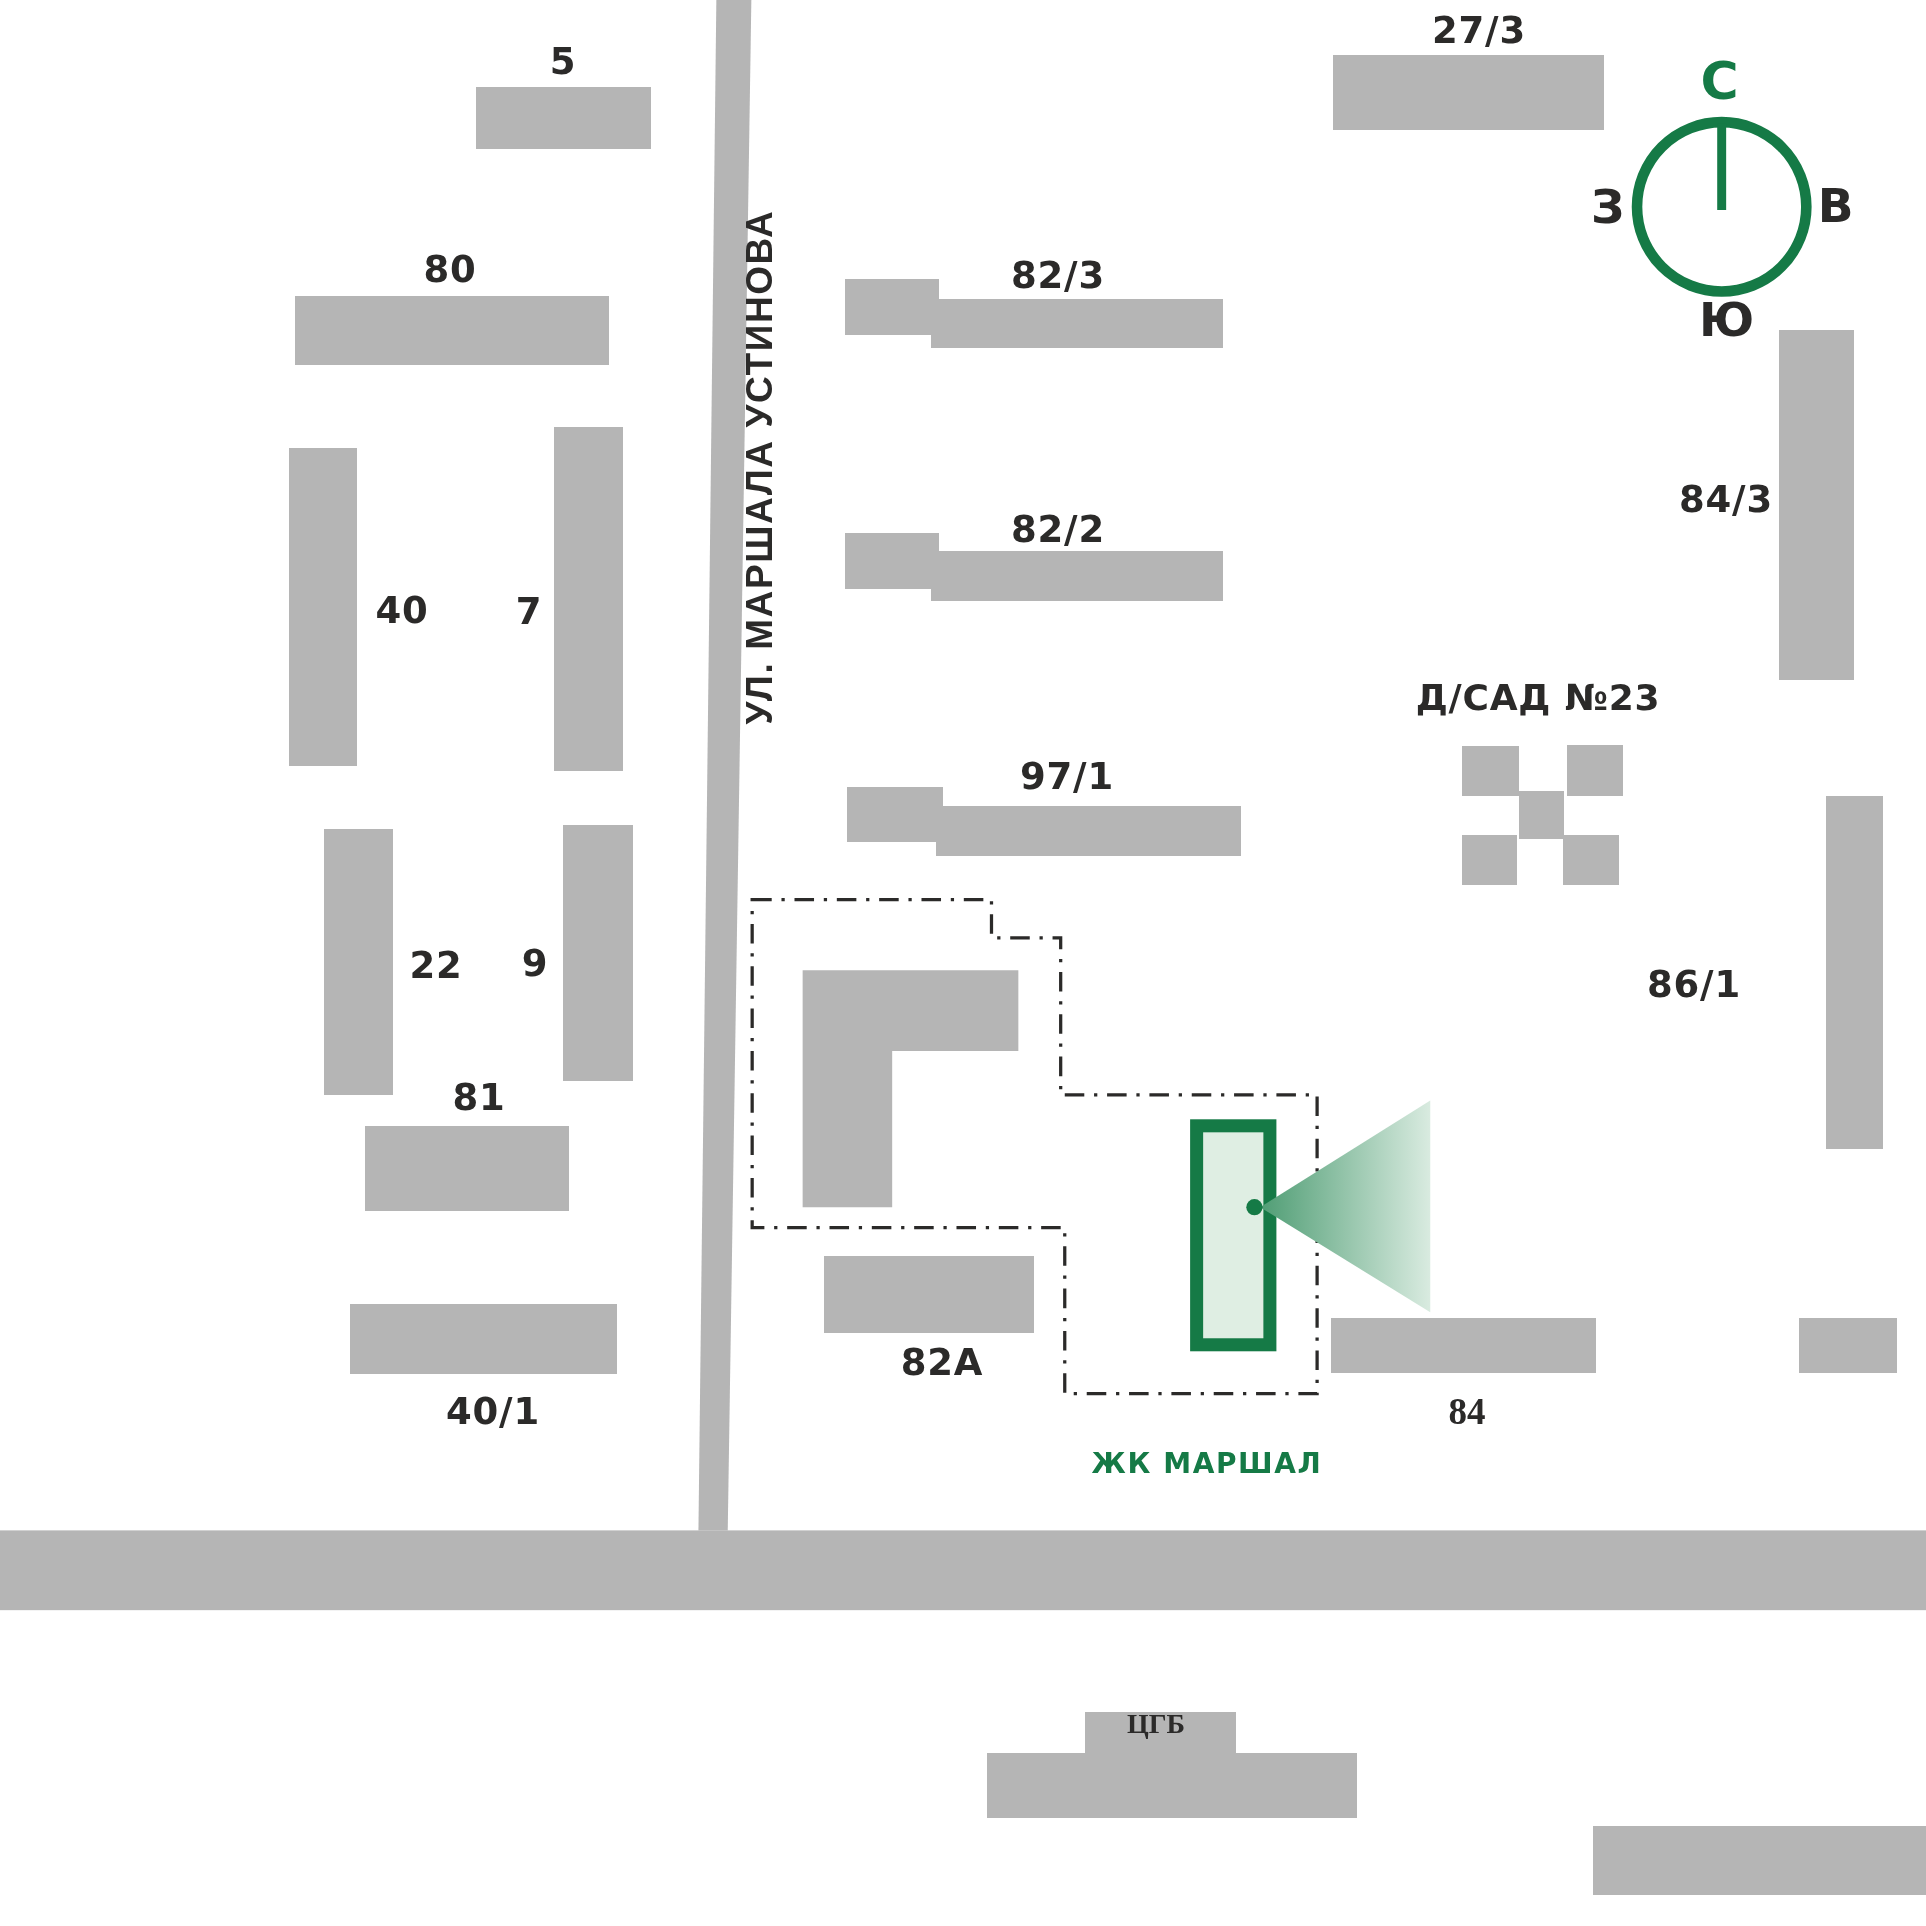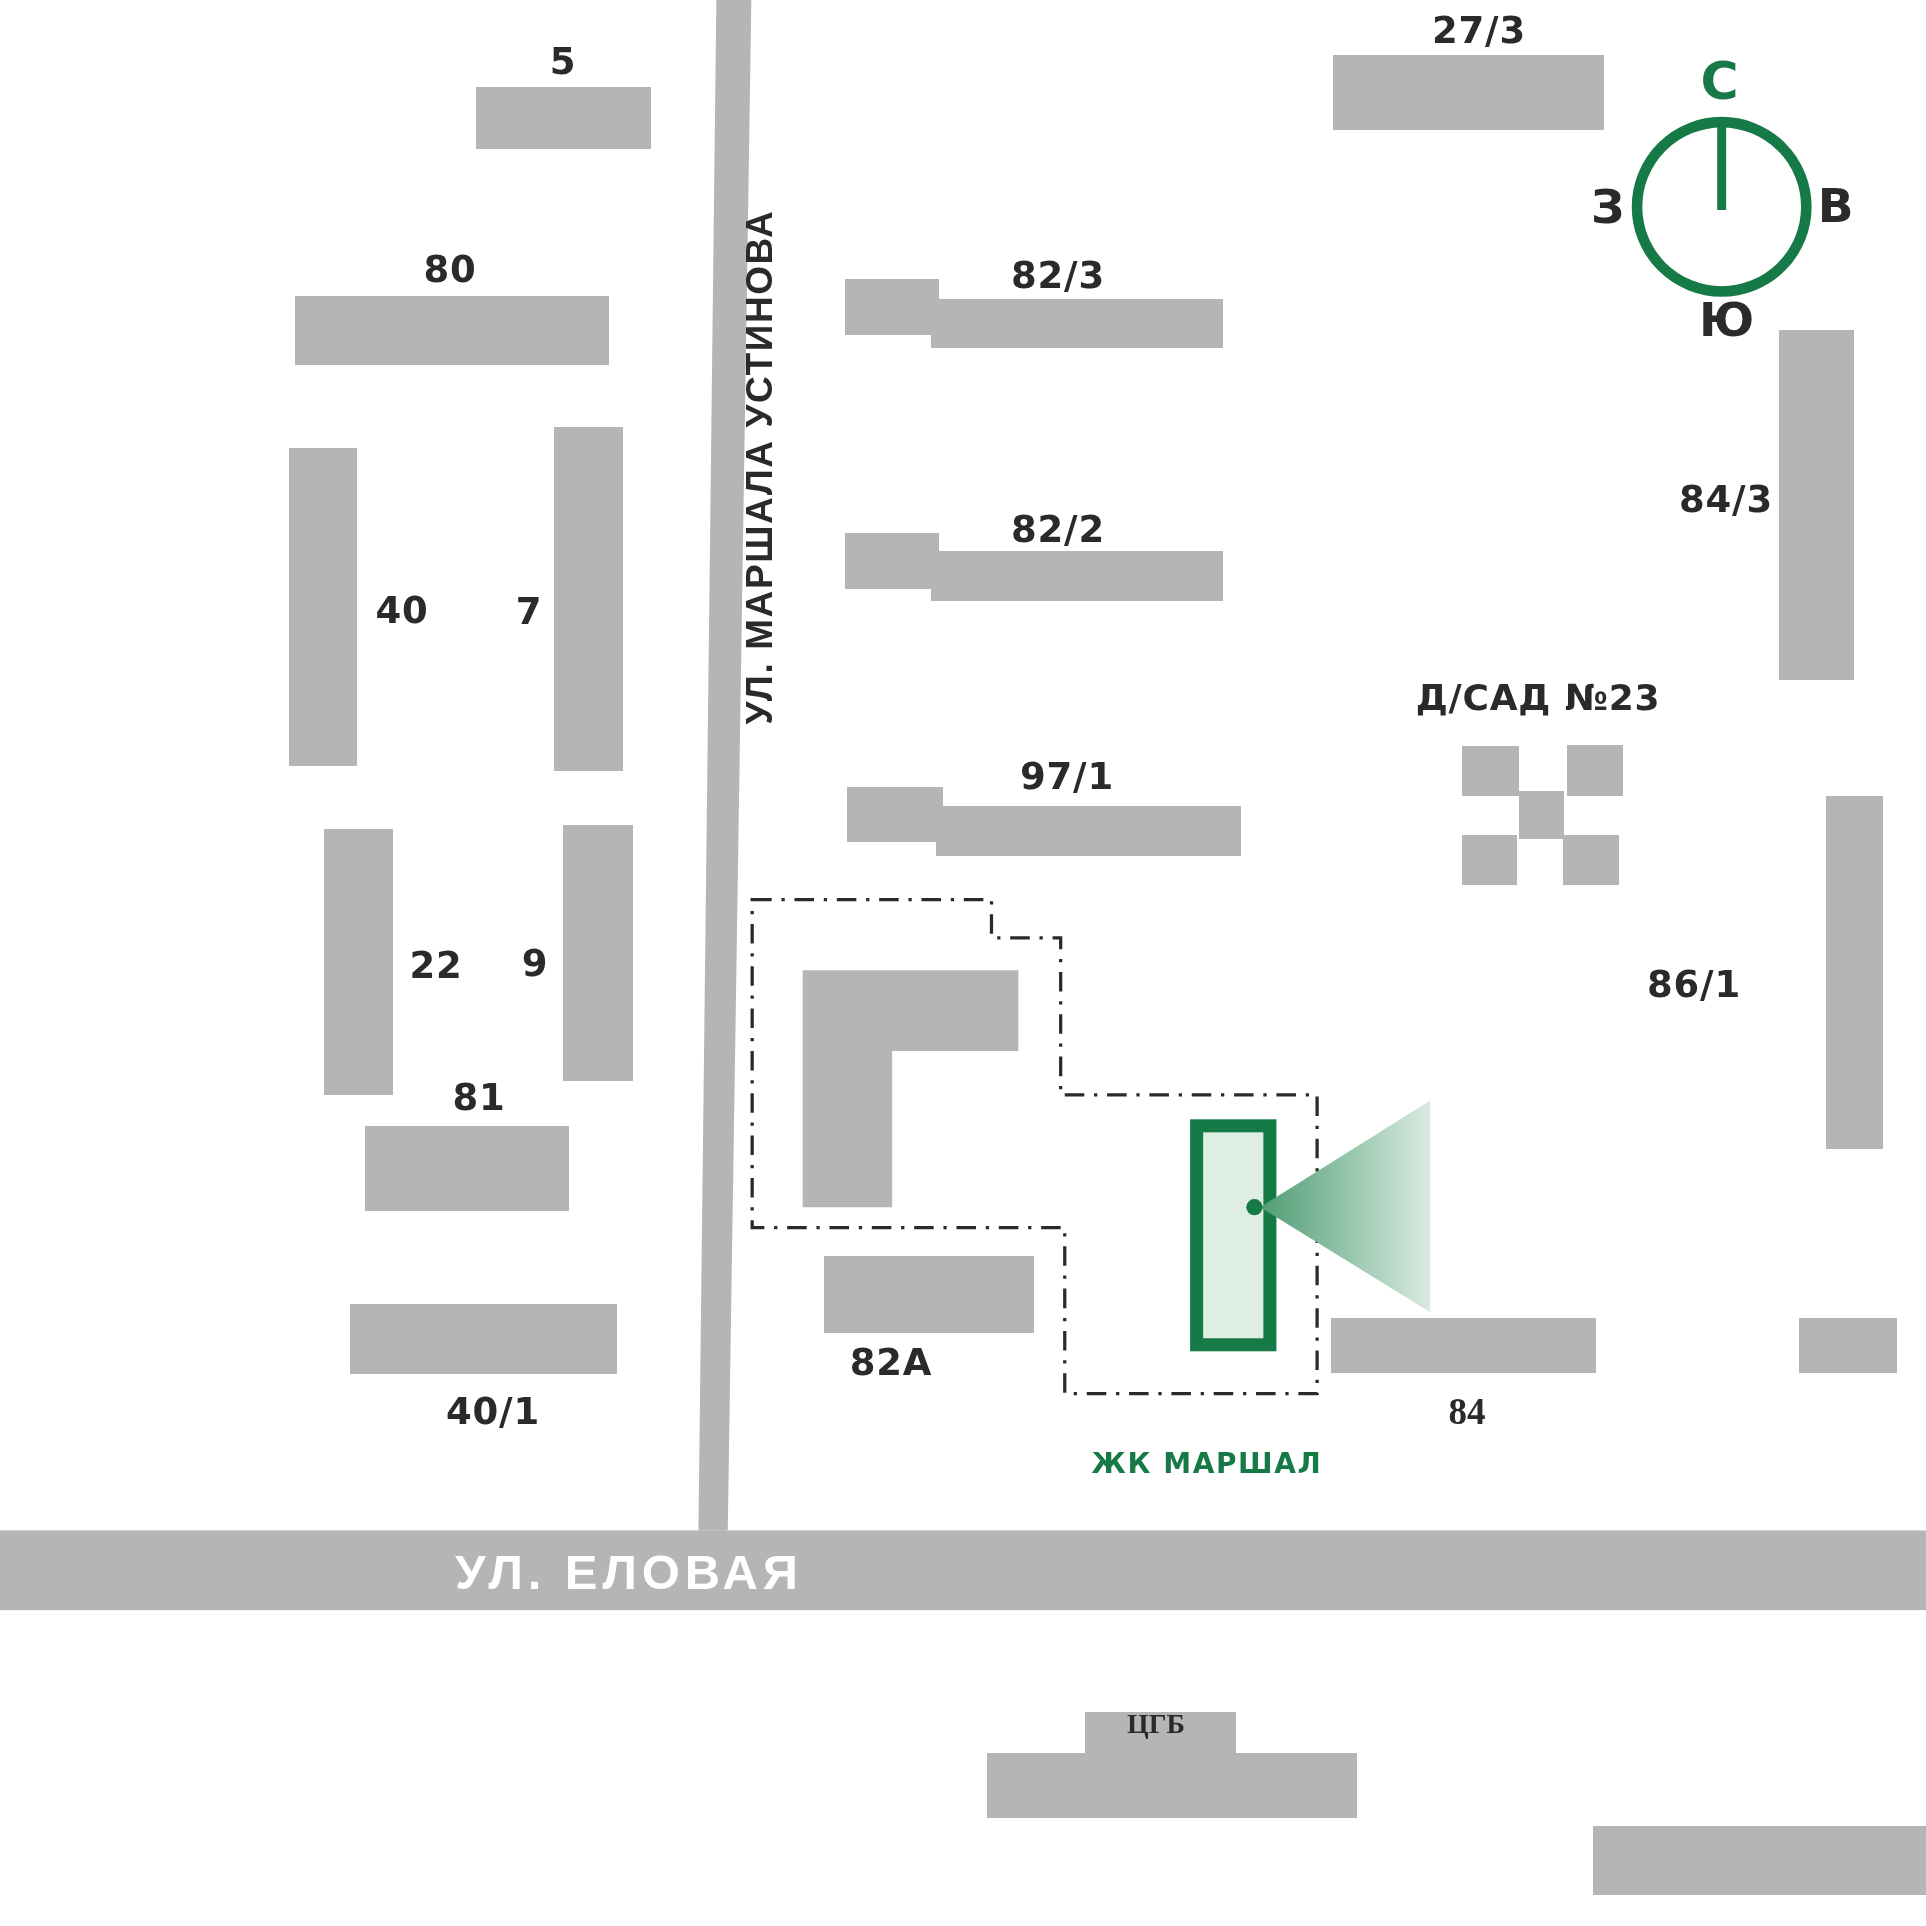--- a/index.html
+++ b/index.html
@@ -91,28 +91,27 @@
   <div class="lbl" style="left:535px;top:963px">9</div>
   <div class="lbl" style="left:479px;top:1097px">81</div>
   <div class="lbl" style="left:493px;top:1411px">40/1</div>
   <div class="lbl" style="left:1058px;top:275px">82/3</div>
   <div class="lbl" style="left:1058px;top:529px">82/2</div>
   <div class="lbl" style="left:1067px;top:776px">97/1</div>
   <div class="lbl" style="left:1479px;top:30px">27/3</div>
   <div class="lbl" style="left:1726px;top:499px">84/3</div>
   <div class="lbl" style="left:1694px;top:984px">86/1</div>
   <div class="lbl" style="left:1538px;top:697px;font-size:36px">Д/САД №23</div>
-  <div class="lbl" style="left:891px;top:1362px">82А</div>
+  <div class="lbl" style="left:942px;top:1362px">82А</div>
   <div class="lbl cond" style="left:1467px;top:1411px;letter-spacing:0">84</div>
   <div class="lbl cond" style="left:1156px;top:1724px;font-size:28px;letter-spacing:0">ЦГБ</div>
 
   <div class="lbl green" style="left:1207px;top:1463px;font-size:28px">ЖК МАРШАЛ</div>
 
   <div class="lbl street-v" style="left:760px;top:467px">УЛ. МАРШАЛА УСТИНОВА</div>
-  <div class="lbl street-h" style="left:629px;top:1572px">УЛ. ЕЛОВАЯ</div>
 
   <div class="lbl compass-n" style="left:1720px;top:81px">С</div>
   <div class="lbl compass" style="left:1836px;top:205px">В</div>
   <div class="lbl compass" style="left:1727px;top:319px">Ю</div>
   <div class="lbl compass" style="left:1608px;top:206px">З</div>
 
 </div>
 
 
 </body></html>

